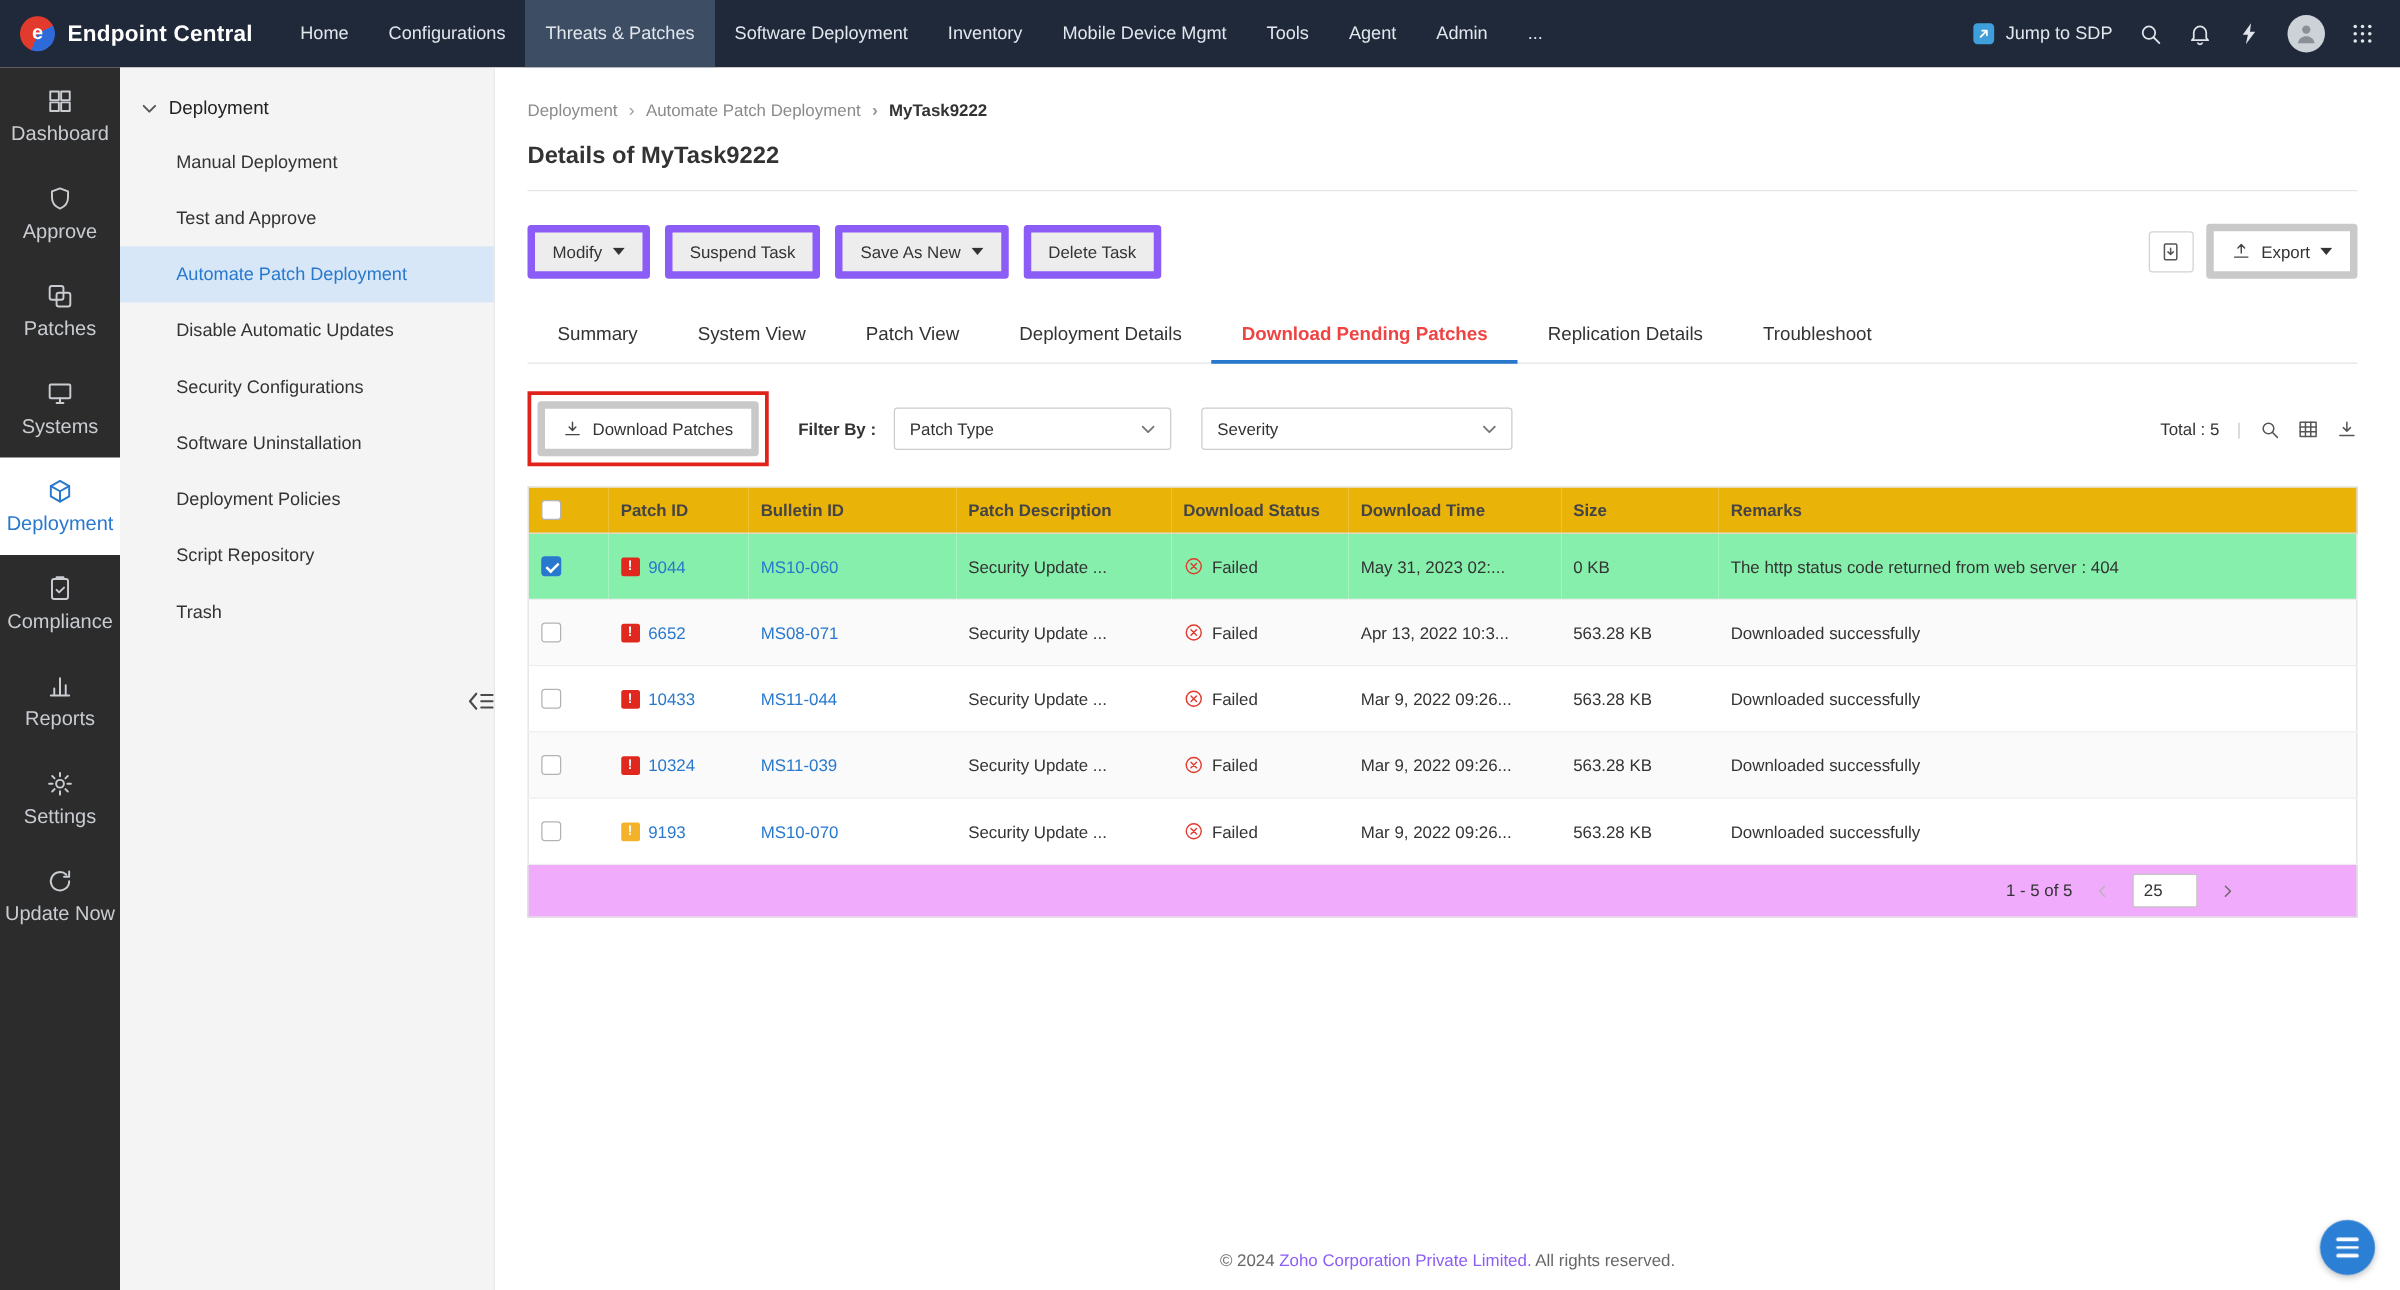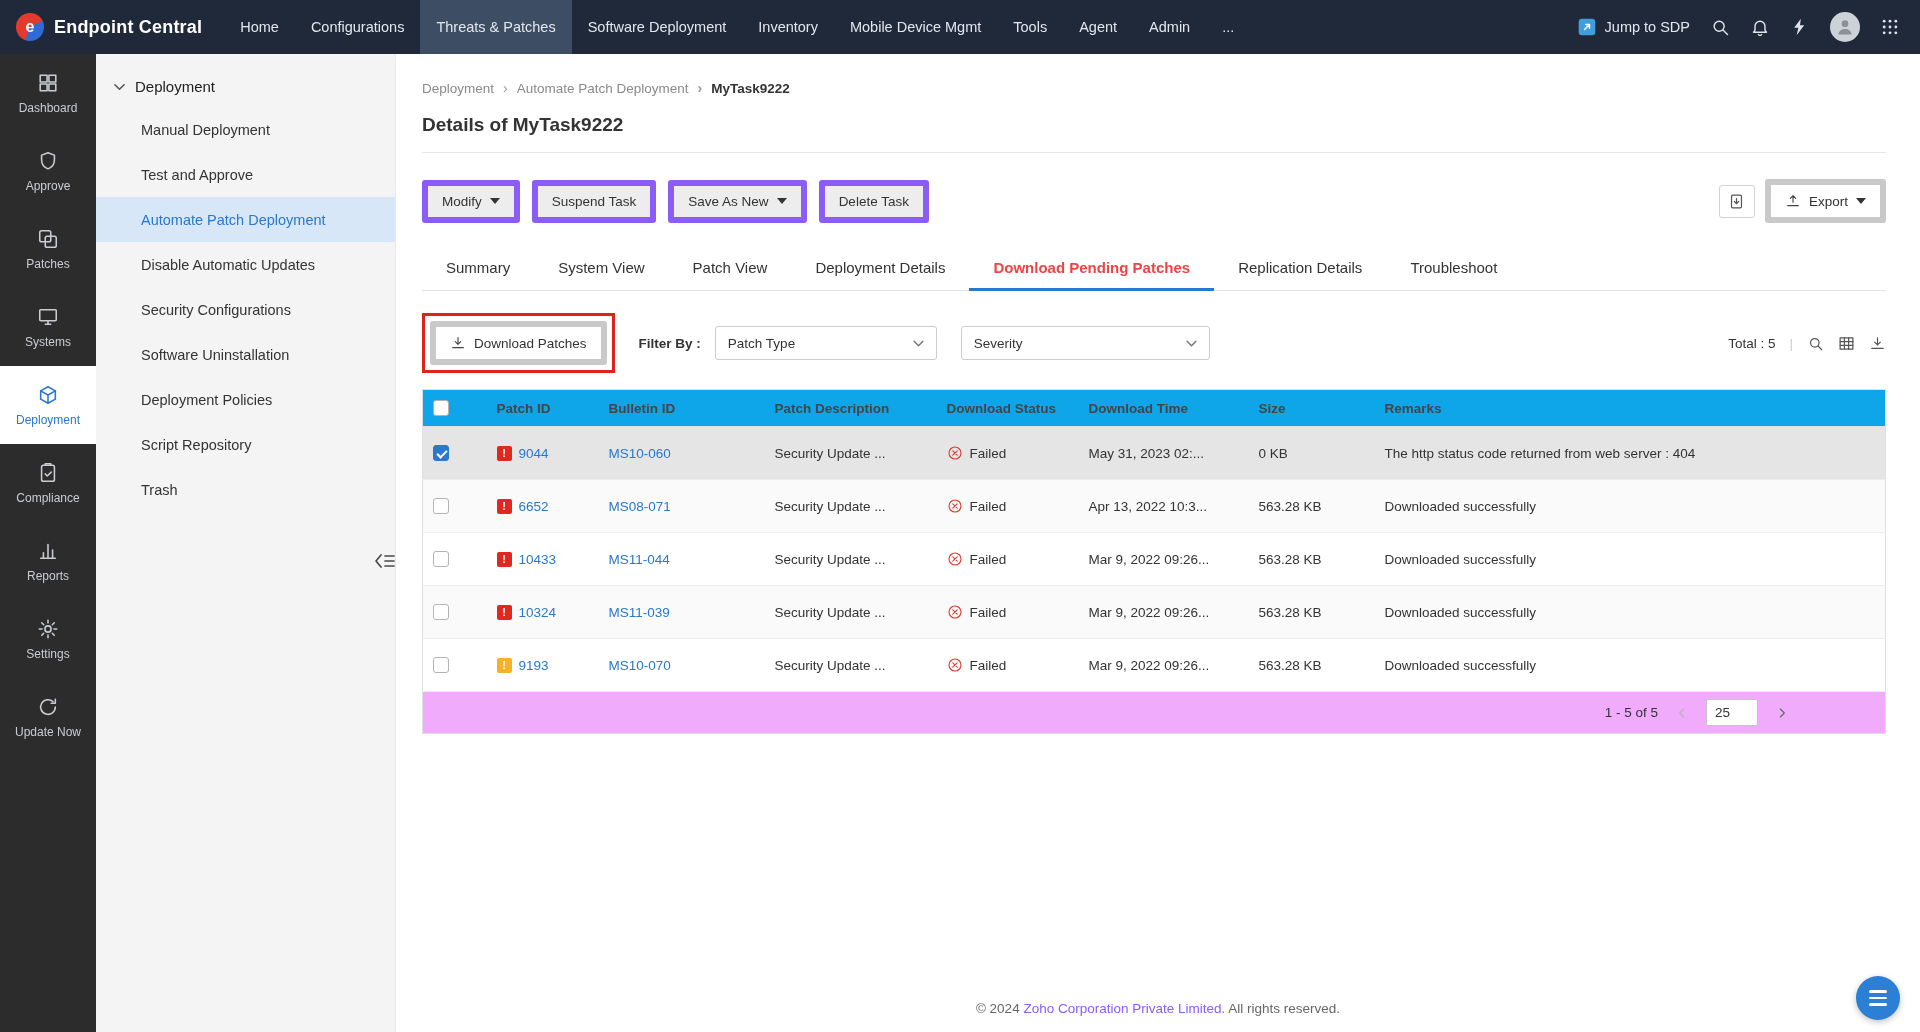--- a/index.html
+++ b/index.html
@@ -22,21 +22,21 @@
   .top-icon { width: 20px; height: 20px; color: #dfe4ea; cursor: pointer; }
   .avatar { width: 30px; height: 30px; border-radius: 50%; background: #cdd2d8; display: flex; align-items: center; justify-content: center; color: #8a9097; overflow: hidden; }
 
   
   .app-body { display: flex; height: 978px; }
 
   
   .rail { width: 96px; background: #2c2c2c; display: flex; flex-direction: column; flex-shrink: 0; }
   .rail-item { height: 78px; display: flex; flex-direction: column; align-items: center; justify-content: center; gap: 7px; color: #c9cdd2; cursor: pointer; }
   .rail-item .ic { width: 22px; height: 22px; }
-  .rail-label { font-size: 12px; }
+  .rail-label { font-size: 16px; }
   .rail-item.active { background: #ffffff; color: #2878cd; }
 
   
   .subnav { width: 300px; background: #f4f4f4; border-right: 1px solid #e8e8e8; position: relative; flex-shrink: 0; padding-top: 10px; }
   .group-header { display: flex; align-items: center; gap: 10px; padding: 14px 18px 12px 18px; font-size: 15px; color: #222; cursor: pointer; }
   .group-header .ic { width: 11px; height: 8px; color: #555; }
   .subnav-item { height: 45px; display: flex; align-items: center; padding-left: 45px; font-size: 14.5px; color: #333; cursor: pointer; }
   .subnav-item.active { background: #d7e7f8; color: #2878cd; }
   .collapse-handle { position: absolute; right: -6px; top: 498px; width: 28px; height: 24px; color: #4a4a4a; cursor: pointer; background: transparent; }
   .collapse-handle .ic { width: 24px; height: 18px; }
@@ -71,24 +71,24 @@
   .red-box { border: 3px solid #e0231a; padding: 5px; margin-right: 24px; }
   .filter-label { font-weight: bold; font-size: 13.5px; margin-right: 14px; white-space: nowrap; }
   .select { width: 222px; height: 34px; border: 1px solid #ccc; border-radius: 3px; background: #fff; display: flex; align-items: center; justify-content: space-between; padding: 0 12px; font-size: 13.5px; color: #333; margin-right: 24px; cursor: pointer; }
   .select .ic { width: 11px; height: 7px; color: #777; }
   .toolbar-right { margin-left: auto; display: flex; align-items: center; gap: 14px; color: #333; font-size: 13.5px; }
   .pipe { color: #ccc; }
   .tool-icon { width: 17px; height: 17px; color: #555; cursor: pointer; }
 
   
   .grid-table { margin-top: 16px; width: 100%; border: 1px solid #e0e0e0; border-collapse: collapse; table-layout: fixed; font-size: 13.5px; }
-  .grid-table th { background: #0ea5e9; text-align: left; padding: 0 10px; height: 37px; font-weight: bold; color: #454545; border-bottom: 1px solid #e0e0e0; }
+  .grid-table th { background: #eab308; text-align: left; padding: 0 10px; height: 37px; font-weight: bold; color: #454545; border-bottom: 1px solid #e0e0e0; }
   .grid-table td { padding: 0 10px; height: 53px; border-bottom: 1px solid #ededed; color: #333; overflow: hidden; white-space: nowrap; }
   .grid-table tbody tr:nth-child(even) { background: #fafafa; }
-  .grid-table tbody tr.selected { background: #e5e5e5; }
+  .grid-table tbody tr.selected { background: #86efac; }
   .cell-flex { display: flex; align-items: center; gap: 7px; }
   .cb { width: 16px; height: 16px; border: 1.5px solid #b3b3b3; border-radius: 3px; background: #fff; cursor: pointer; position: relative; }
   .cb.checked { background: #2878cd; border-color: #2878cd; }
   .cb.checked::after { content: ""; position: absolute; left: 3px; top: 3.5px; width: 8px; height: 4px; border-left: 2px solid #fff; border-bottom: 2px solid #fff; transform: rotate(-45deg); }
   .sev { width: 15px; height: 15px; border-radius: 2px; background: #e0281e; color: #fff; font-weight: bold; font-size: 11px; display: inline-flex; align-items: center; justify-content: center; flex-shrink: 0; }
   .sev::before { content: "!"; }
   .sev.warn { background: #f3b229; }
   .link { color: #2878cd; cursor: pointer; text-decoration: none; }
   .fail-icon { width: 16px; height: 16px; color: #e03b2e; flex-shrink: 0; }
   .remarks { color: #e0281e; }

